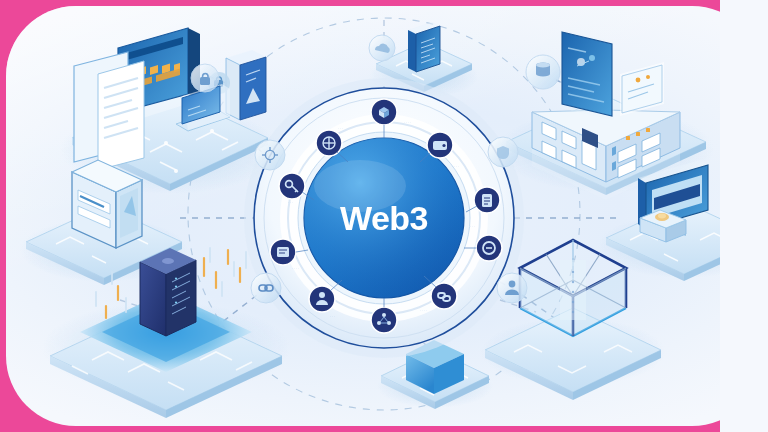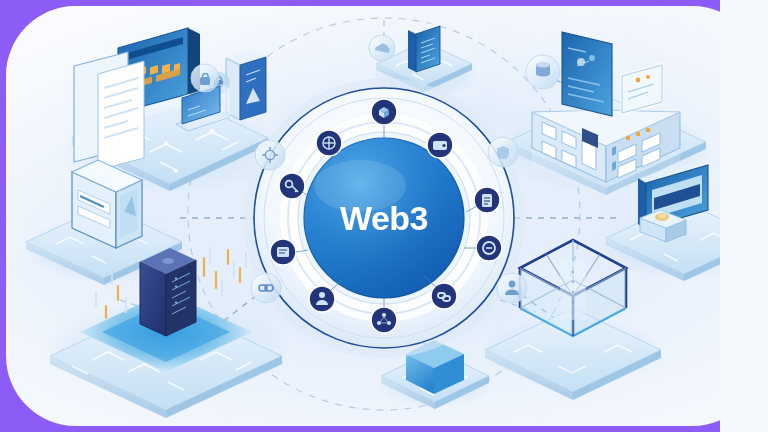--- a/index.html
+++ b/index.html
@@ -5,21 +5,21 @@
 <style>
   * { margin:0; padding:0; box-sizing:border-box; }
   html,body { width:768px; height:432px; overflow:hidden; }
   body {
     font-family:"Liberation Sans", sans-serif;
     background:#f5f8fd;
   }
   #stage {
     position:relative;
     width:720px; height:432px;
-    background:#8b5cf6;
+    background:#ec4899;
     overflow:hidden;
   }
   
   #panel {
     position:absolute; left:6px; top:6px;
     width:756px; height:420px;
     border-radius:70px;
     background:
       radial-gradient(ellipse 70% 60% at 50% 50%, #e9f1fb 0%, #e4eefb 45%, #eef4fc 75%, #f5f8fd 100%);
   }

